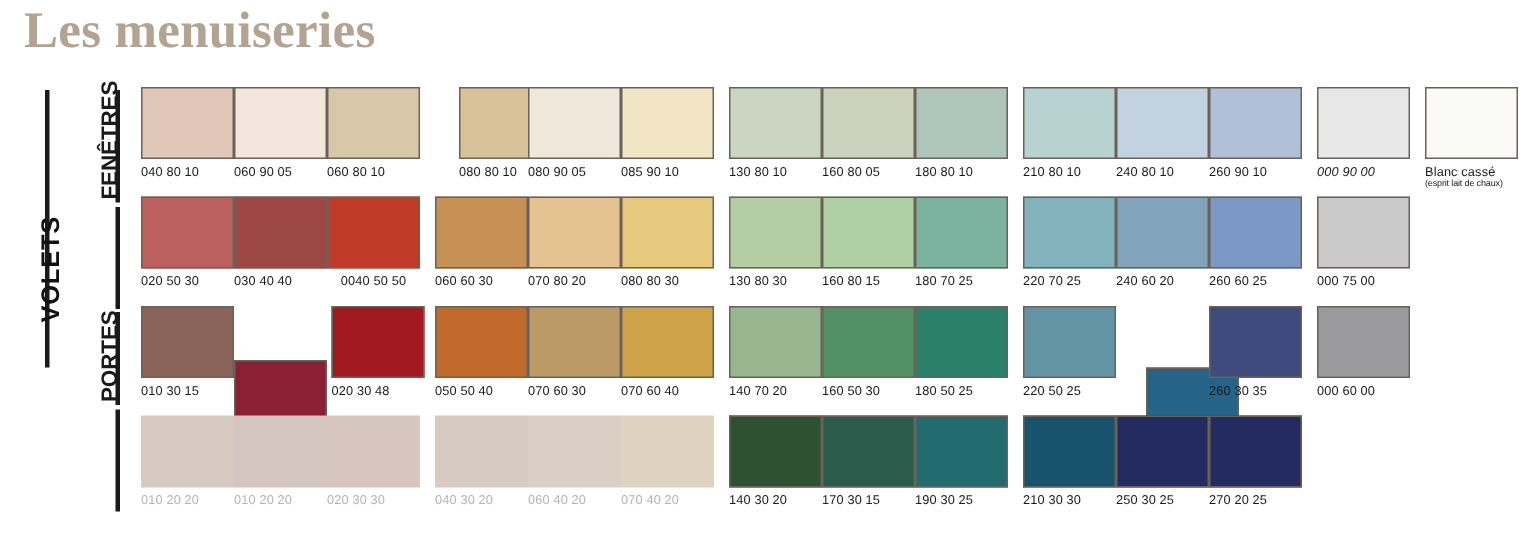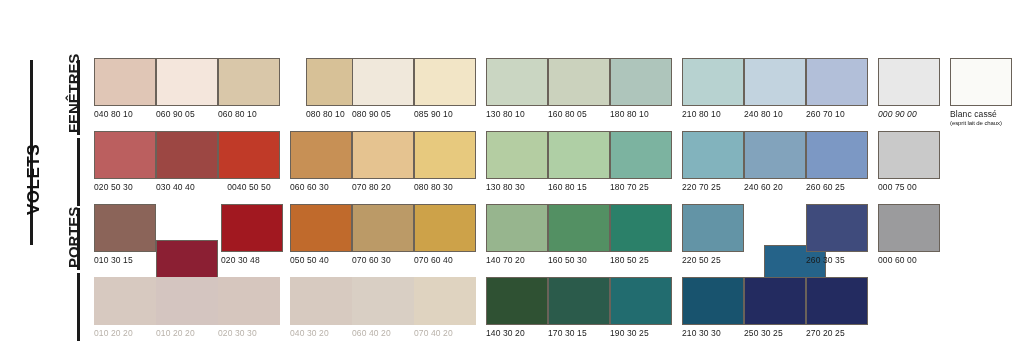--- a/index.html
+++ b/index.html
@@ -73,20 +73,21 @@
     line-height:8px;
     color:#1a1a1a;
     letter-spacing:-0.1px;
   }
 </style>
 </head>
 <body>
 
 <div id="page">
 
+  <div class="title">Les menuiseries</div>
 
   <div class="rail" style="left:30px;top:60px;height:185px;"></div>
   <div class="vlabel big" style="left:24px;top:215px;">VOLETS</div>
 
   <div class="rail" style="left:77px;top:60px;height:75px;"></div>
   <div class="vlabel sub" style="left:70px;top:133px;">FENÊTRES</div>
 
   <div class="rail" style="left:77px;top:138px;height:68px;"></div>
 
   <div class="rail" style="left:77px;top:208px;height:62px;"></div>
@@ -135,21 +136,21 @@
         <div class="cell" style="left: 588px;">
           <div class="sw" style="background: rgb(183, 210, 208);"></div>
           <div class="code">210 80 10</div>
         </div>
         <div class="cell" style="left: 650px;">
           <div class="sw" style="background: rgb(194, 211, 223);"></div>
           <div class="code">240 80 10</div>
         </div>
         <div class="cell" style="left: 712px;">
           <div class="sw" style="background: rgb(178, 191, 217);"></div>
-          <div class="code">260 70 10</div>
+          <div class="code">260 90 10</div>
         </div>
         <div class="cell" style="left: 784px; font-style: italic;">
           <div class="sw" style="background: rgb(232, 232, 232);"></div>
           <div class="code">000 90 00</div>
         </div>
         <div class="cell" style="left: 856px;">
           <div class="sw" style="background: rgb(250, 250, 247);"></div>
           <div class="code named">Blanc cassé<span class="sub">(esprit lait de chaux)</span></div>
         </div>
       </div>

